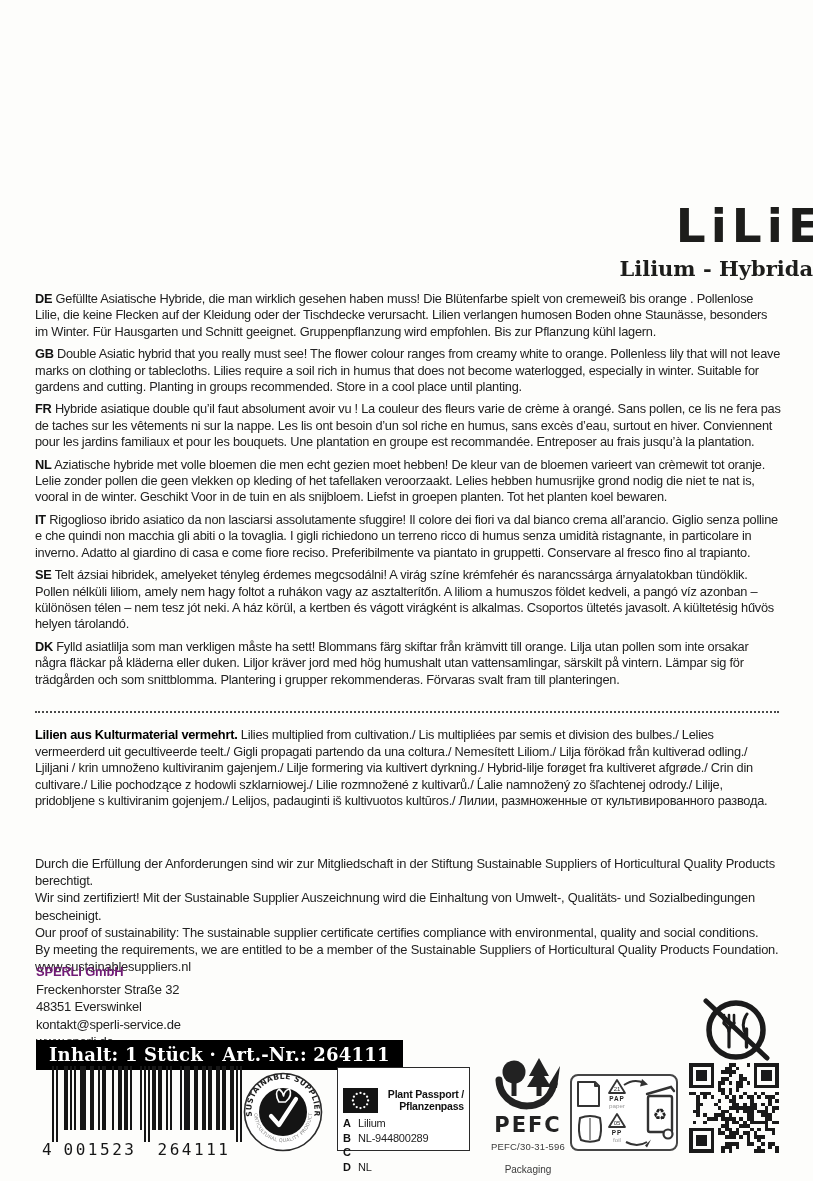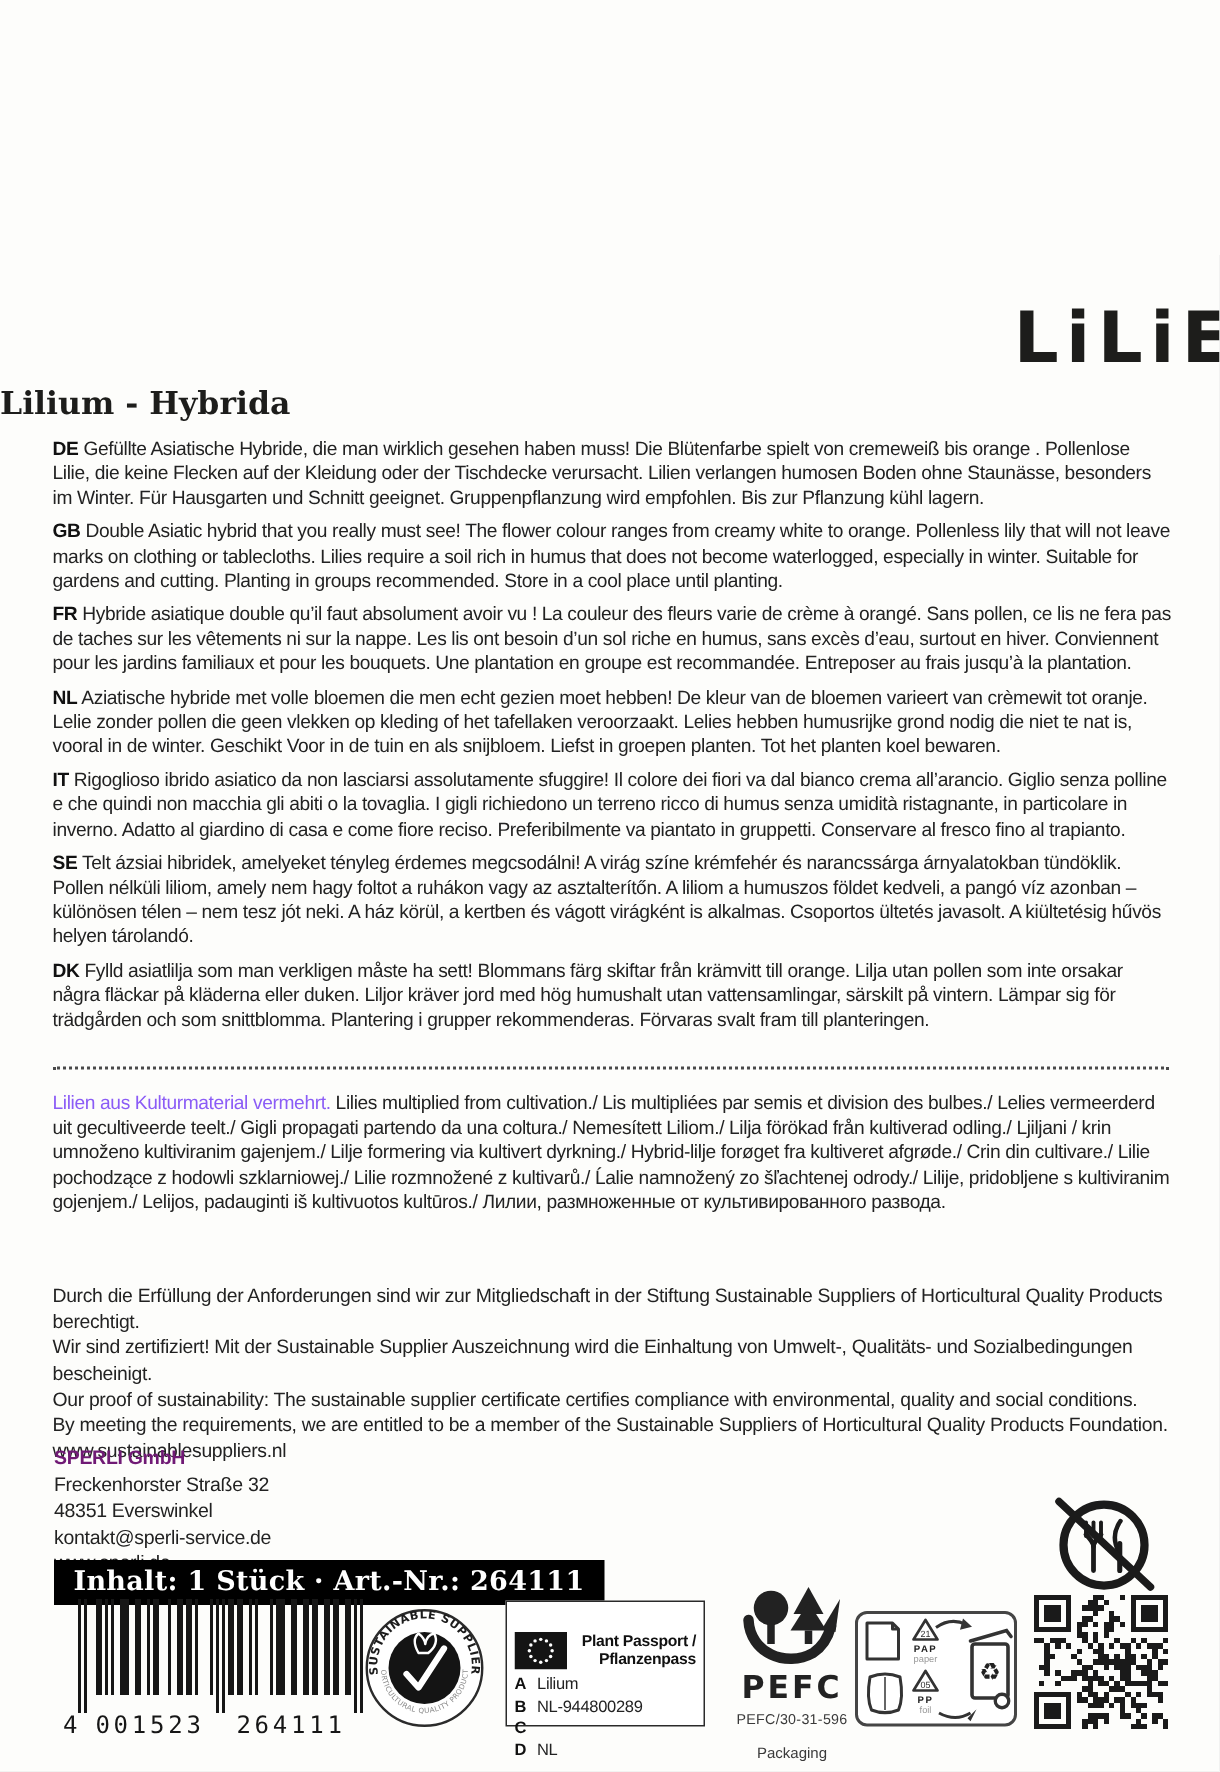--- a/index.html
+++ b/index.html
@@ -8,41 +8,41 @@
     background:#fdfdfb;color:#1d1d1b;overflow:hidden;
     font-family:"Liberation Sans", sans-serif;
   }
   
   .title{
     position:absolute;top:200px;left:0;width:100%;text-align:right;
     font-family:"DejaVu Sans", sans-serif;font-weight:600;font-size:47px;
     letter-spacing:5px;line-height:1.1;margin-left:12px;
   }
   .subtitle{
-    position:absolute;top:256px;left:0;width:100%;text-align:left;
+    position:absolute;top:256px;left:0;width:100%;text-align:right;
     font-family:"DejaVu Serif", serif;font-weight:700;font-size:21px;
   }
   
   .descs{position:absolute;top:291px;left:35px;width:746px;}
   .descs p{
     margin:0 0 6px 0;font-size:12.8px;line-height:16.4px;letter-spacing:-0.25px;
     text-align:left;color:#222;
   }
   .descs b{font-weight:700;color:#111;}
   
   .divider{
     position:absolute;top:711px;left:35px;width:744px;height:0;
     border-top:2px dotted #4a4a4a;
   }
   
   .propagation{
     position:absolute;top:727px;left:35px;width:748px;
     font-size:12.8px;line-height:16.6px;letter-spacing:-0.25px;color:#222;
   }
-  .propagation b{font-weight:400;color:#8b5cf6;}
+  .propagation b{font-weight:700;color:#000000;}
   
   .sustain{
     position:absolute;top:855px;left:35px;width:748px;
     font-size:12.9px;line-height:17.2px;letter-spacing:-0.2px;color:#222;
   }
   
   .company{
     position:absolute;top:963px;left:36px;width:320px;
     font-size:13px;line-height:17.6px;letter-spacing:-0.2px;color:#222;
   }

